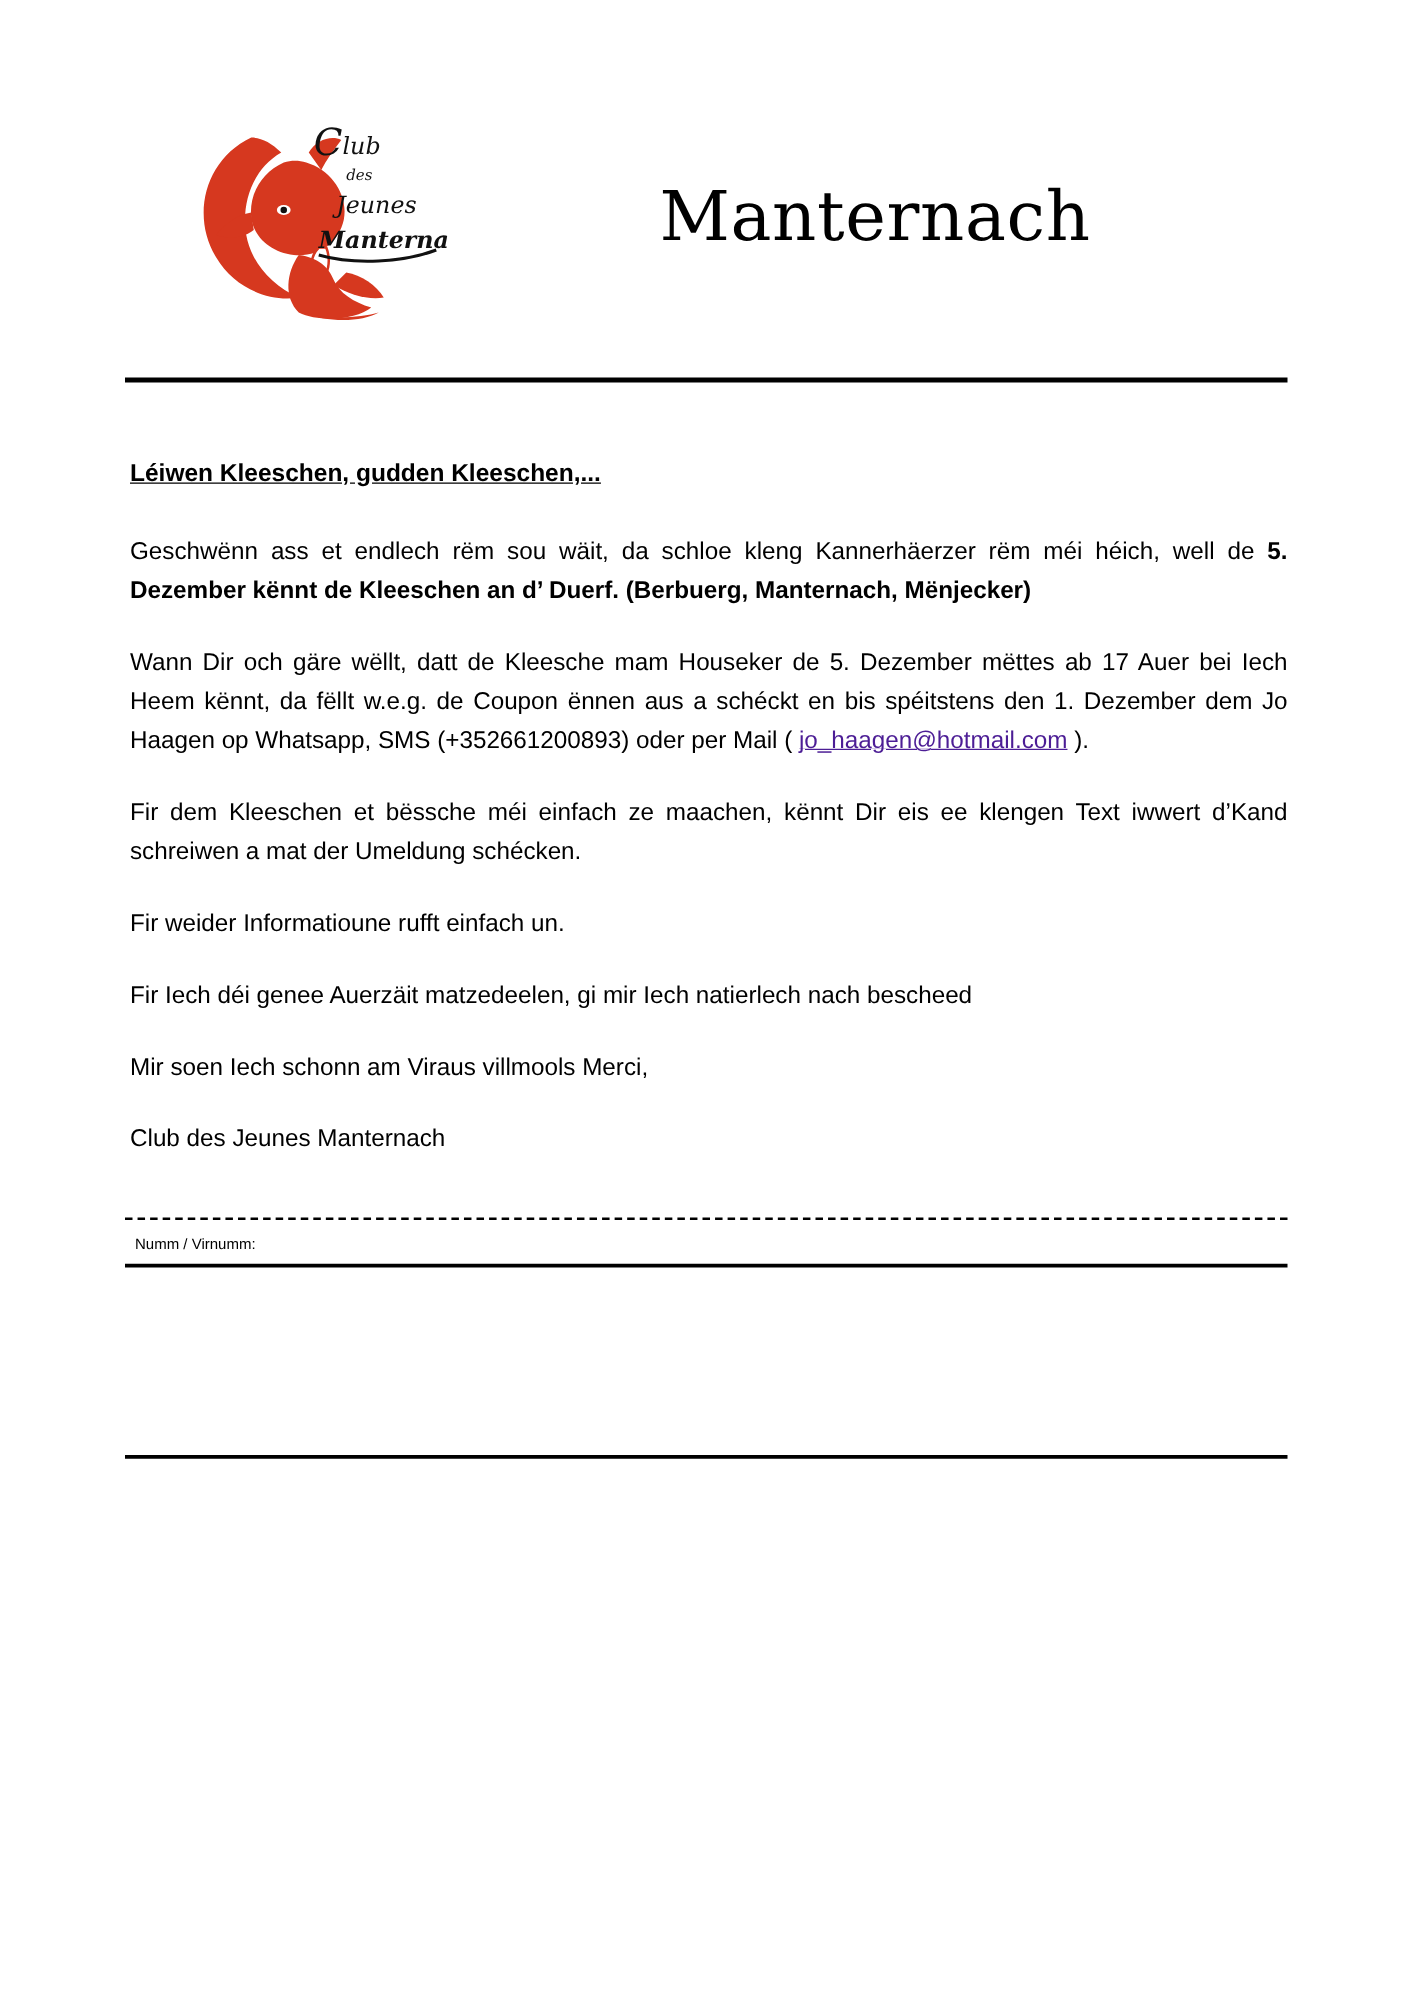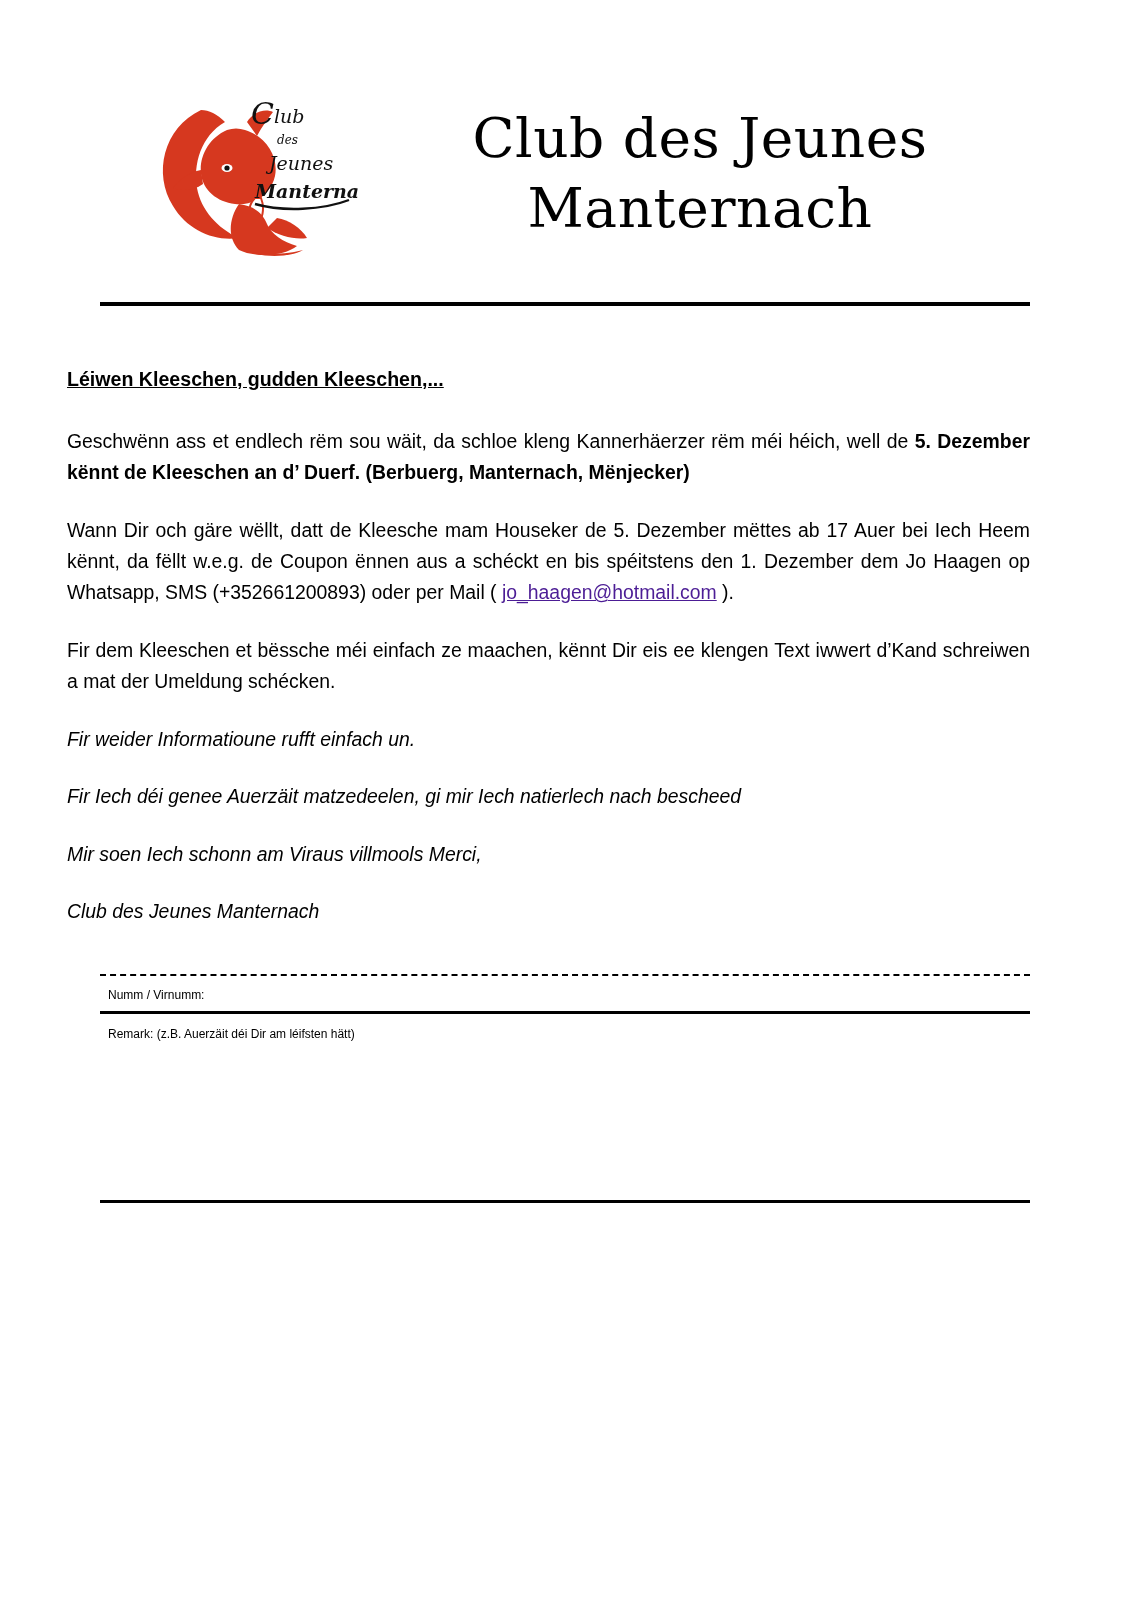--- a/index.html
+++ b/index.html
@@ -54,42 +54,42 @@
     padding-left: 10px;
     padding-right: 10px;
   }
   .rule-top {
     margin: 34px 100px 0 100px;
     border-top: 4px solid #000;
   }
 
   
   .content {
-    margin: 0 100px 0 67px;
+    margin: 0 100px 0 104px;
     padding-top: 58px;
     font-size: 19.4px;
     line-height: 1.62;
   }
   .content p {
     margin: 0 0 26px 0;
     text-align: justify;
   }
   .salutation {
     font-weight: bold;
     text-decoration: underline;
     margin-bottom: 30px !important;
     text-align: left !important;
     font-size: 19.6px;
   }
   .b { font-weight: bold; }
   a.mail {
     color: #4c1d95;
     text-decoration: underline;
   }
-  .loose { text-align: left !important; font-style: italic; }
+  .loose { text-align: left !important; }
 
   
   .coupon {
     margin: 0 100px 0 100px;
   }
   .dashed {
     margin-top: 46px;
     border-top: 2px dashed #000;
   }
   .field {
@@ -149,21 +149,20 @@
             <text x="126" y="92" font-size="19" font-style="italic">Jeunes</text>
             <text x="112" y="120" font-size="19" font-style="italic" font-weight="bold">Manternach</text>
           </g>
 
           <path d="M112 126 C140 134 180 132 206 122" stroke="#111111" stroke-width="2.4" fill="none"></path>
         </svg>
       </div>
     </div>
 
     <div class="org-title">
-      <div>Club des Jeunes</div>
       <div>Manternach</div>
     </div>
   </div>
 
   <div class="rule-top"></div>
 
   <div class="content">
 
     <p class="salutation">Léiwen Kleeschen, gudden Kleeschen,...</p>
 
@@ -185,20 +184,17 @@
   <div class="coupon">
     <div class="dashed"></div>
 
     <div class="field">
       <span>Numm / Virnumm:</span>
     </div>
 
 
 
 
-    <div class="field last">
-      <span>Remark: (z.B. Auerzäit déi Dir am léifsten hätt)</span>
-    </div>
   </div>
 
   <div class="rule-bottom"></div>
 
 </div>
 
 </body></html>

